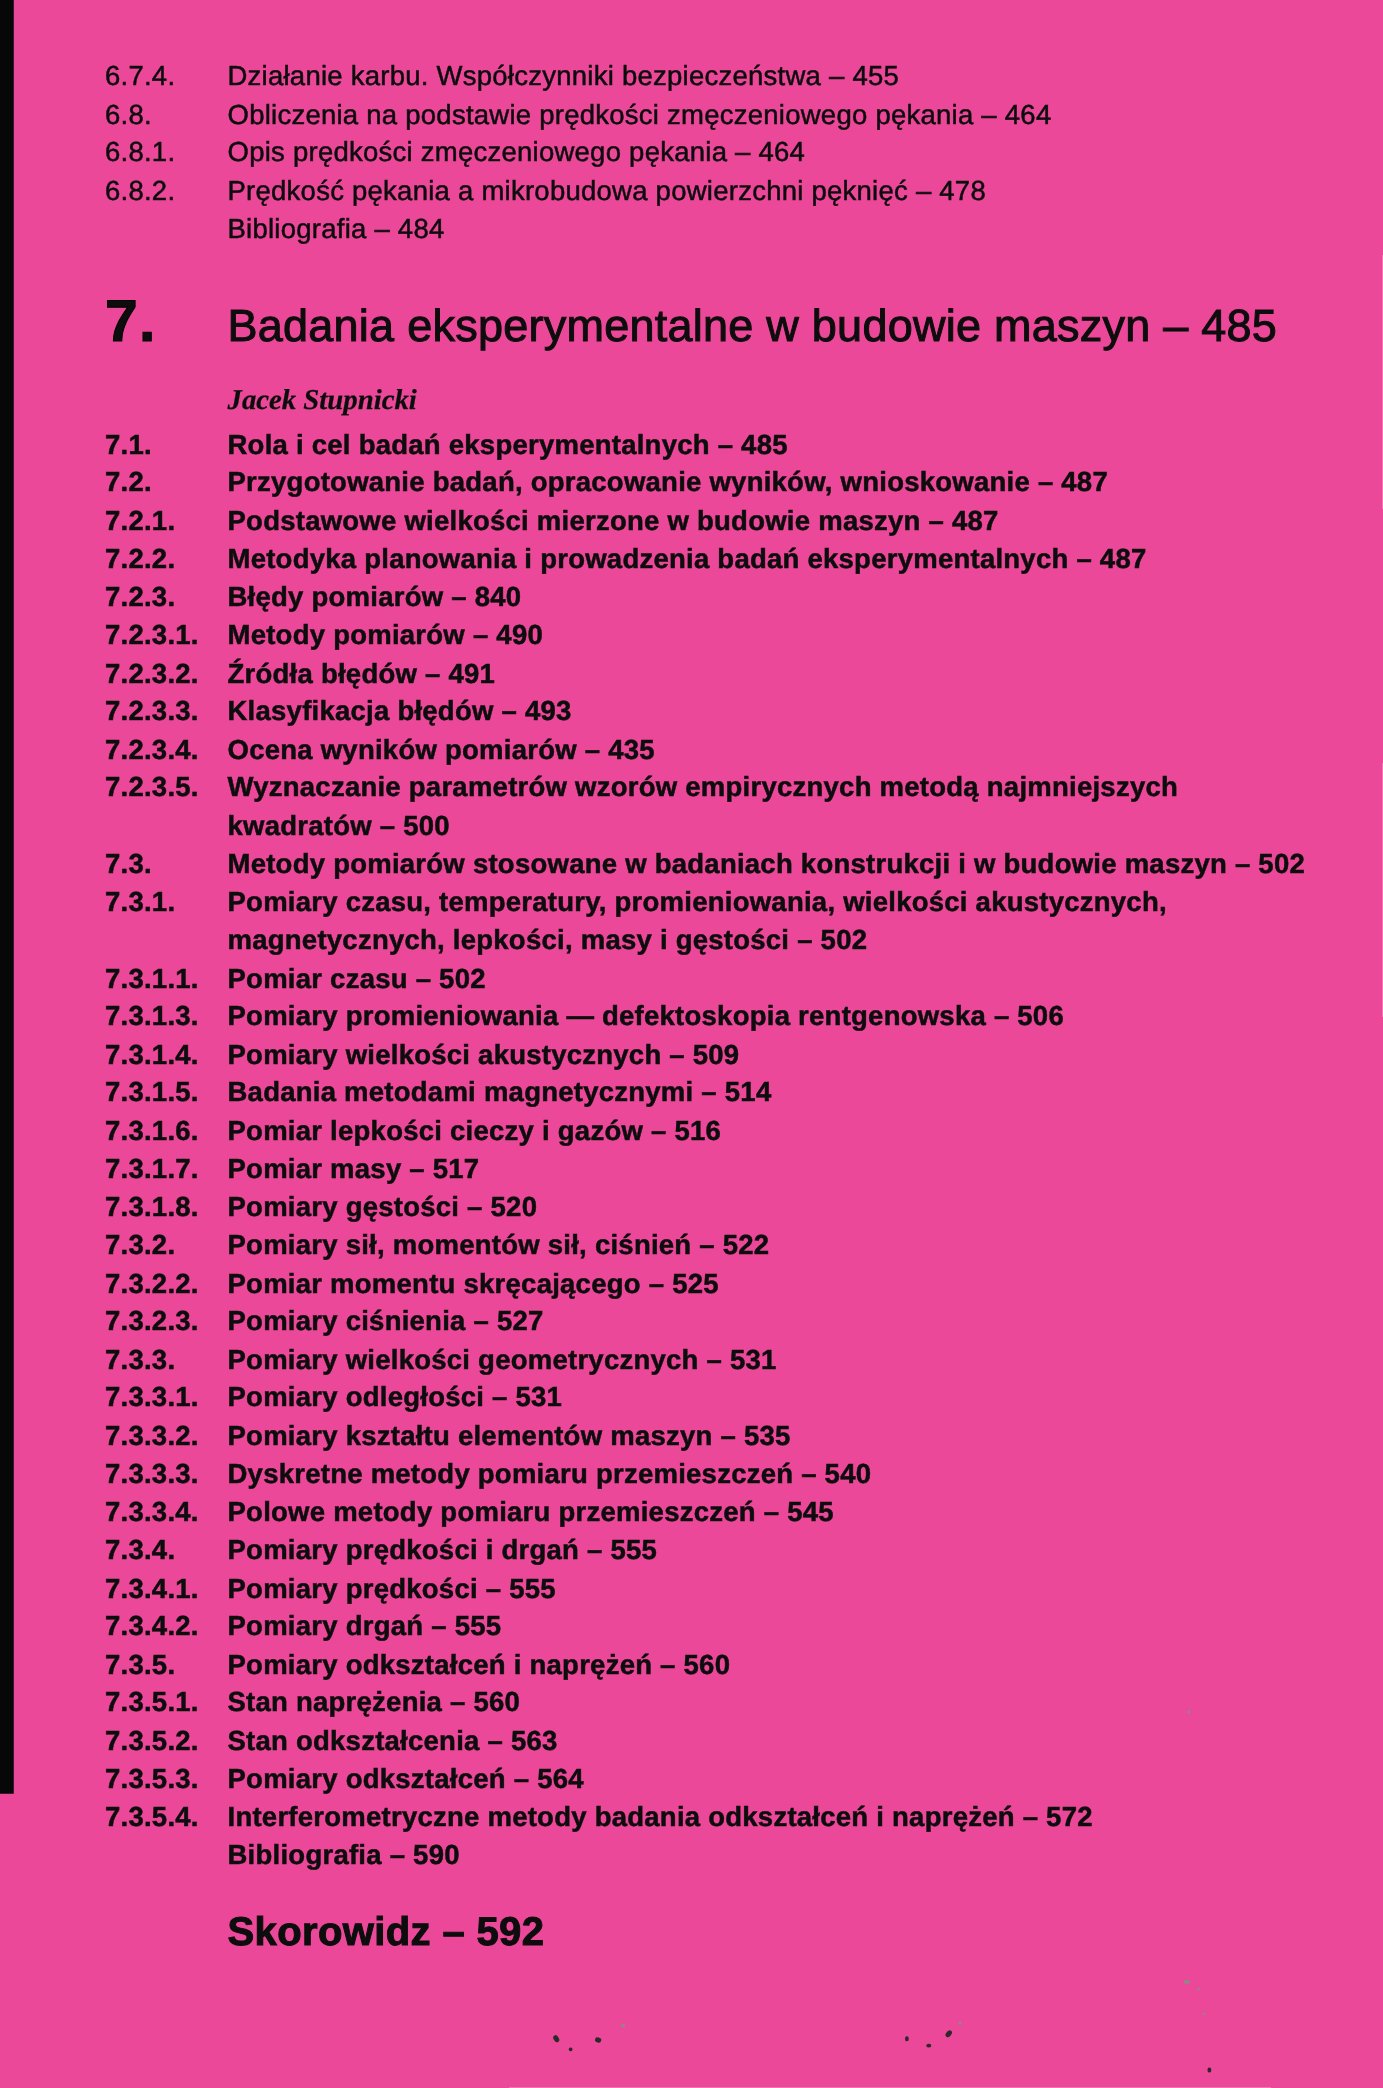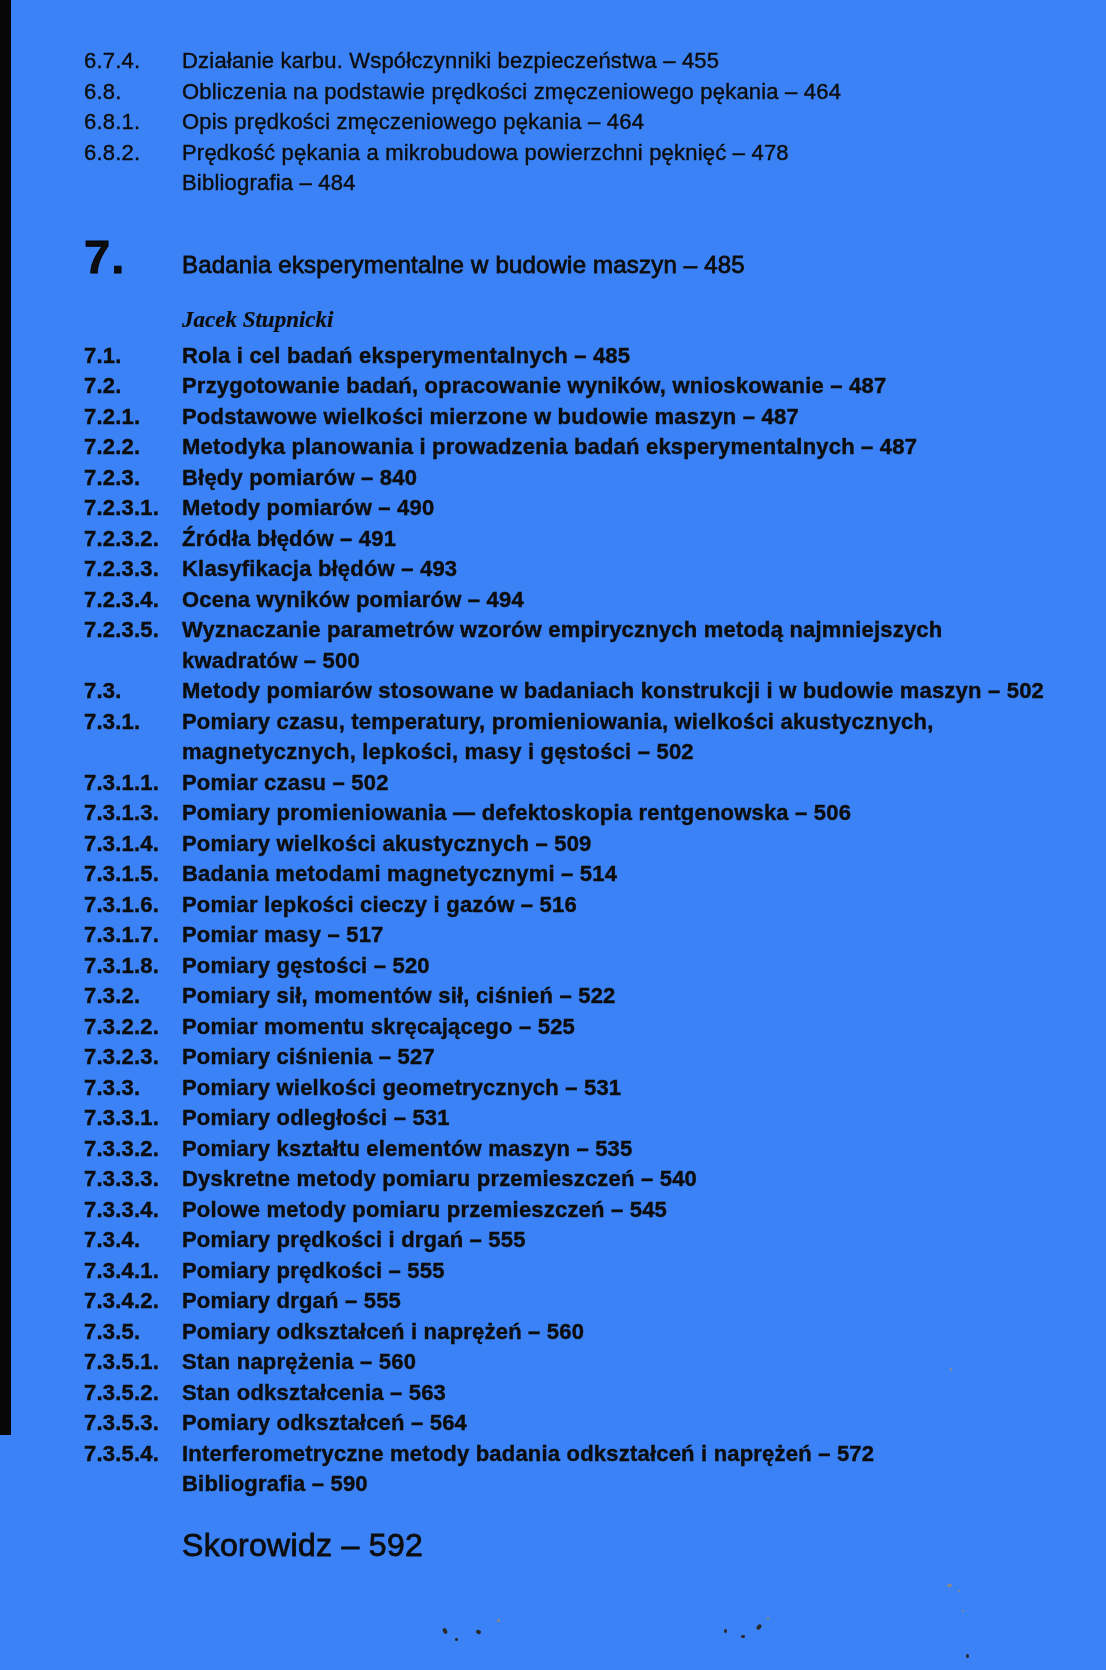--- a/index.html
+++ b/index.html
@@ -4,21 +4,21 @@
 <style>
   html,body{margin:0;padding:0;}
   body{
     width:1106px;height:1670px;
     background:#ffffff;
     font-family:"Liberation Sans",sans-serif;
     color:#0d0d0d;
     position:relative;
     overflow:hidden;
   }
-  .page{position:absolute;inset:0;background:#3b82f6;}
+  .page{position:absolute;inset:0;background:#ec4899;}
   .gutter-bar{
     position:absolute;left:0;top:0;width:11px;height:1435px;
     background:#070707;
   }
   .content{position:absolute;left:84px;top:46px;right:16px;}
   .toc-block{margin:0;}
   .row{
     display:flex;
     font-size:22px;
     line-height:30.5px;
@@ -30,36 +30,36 @@
   .title{flex:1;}
   .chapter{margin-top:30px;}
   .chapter-line{display:flex;align-items:baseline;}
   .ch-num{
     flex:0 0 98px;
     font-size:47px;font-weight:700;
     -webkit-text-stroke:0.8px #000;
     letter-spacing:1px;
   }
   .ch-title{
-    margin:0;font-size:24px;font-weight:400;
+    margin:0;font-size:36px;font-weight:400;
     letter-spacing:0.2px;
     -webkit-text-stroke:0.8px #0d0d0d;
     white-space:nowrap;
   }
   .ch-author{
     margin-left:98px;margin-top:23px;
     font-family:"Liberation Serif",serif;
     font-style:italic;font-weight:700;
     font-size:23px;
     -webkit-text-stroke:0.2px #111;
   }
   .chapter-entries{margin-top:8px;font-weight:bold;}
   .index-line{
     margin-left:98px;margin-top:27px;
-    font-size:32px;font-weight:400;
+    font-size:32px;font-weight:700;
     letter-spacing:0.3px;
     -webkit-text-stroke:0.8px #0d0d0d;
   }
   .speck{position:absolute;background:#2a2a2a;border-radius:45%;}
   .speck.faint{background:#8a8a8a;}
 </style>
 </head>
 <body>
 
 <div class="page">
@@ -141,21 +141,21 @@
           <span class="title">Źródła błędów – 491</span>
         </div>
 
         <div class="row">
           <span class="num">7.2.3.3.</span>
           <span class="title">Klasyfikacja błędów – 493</span>
         </div>
 
         <div class="row">
           <span class="num">7.2.3.4.</span>
-          <span class="title">Ocena wyników pomiarów – 494</span>
+          <span class="title">Ocena wyników pomiarów – 435</span>
         </div>
 
         <div class="row">
           <span class="num">7.2.3.5.</span>
           <span class="title">Wyznaczanie parametrów wzorów empirycznych metodą najmniejszych</span>
         </div>
 
         <div class="row">
           <span class="num"></span>
           <span class="title">kwadratów – 500</span>

